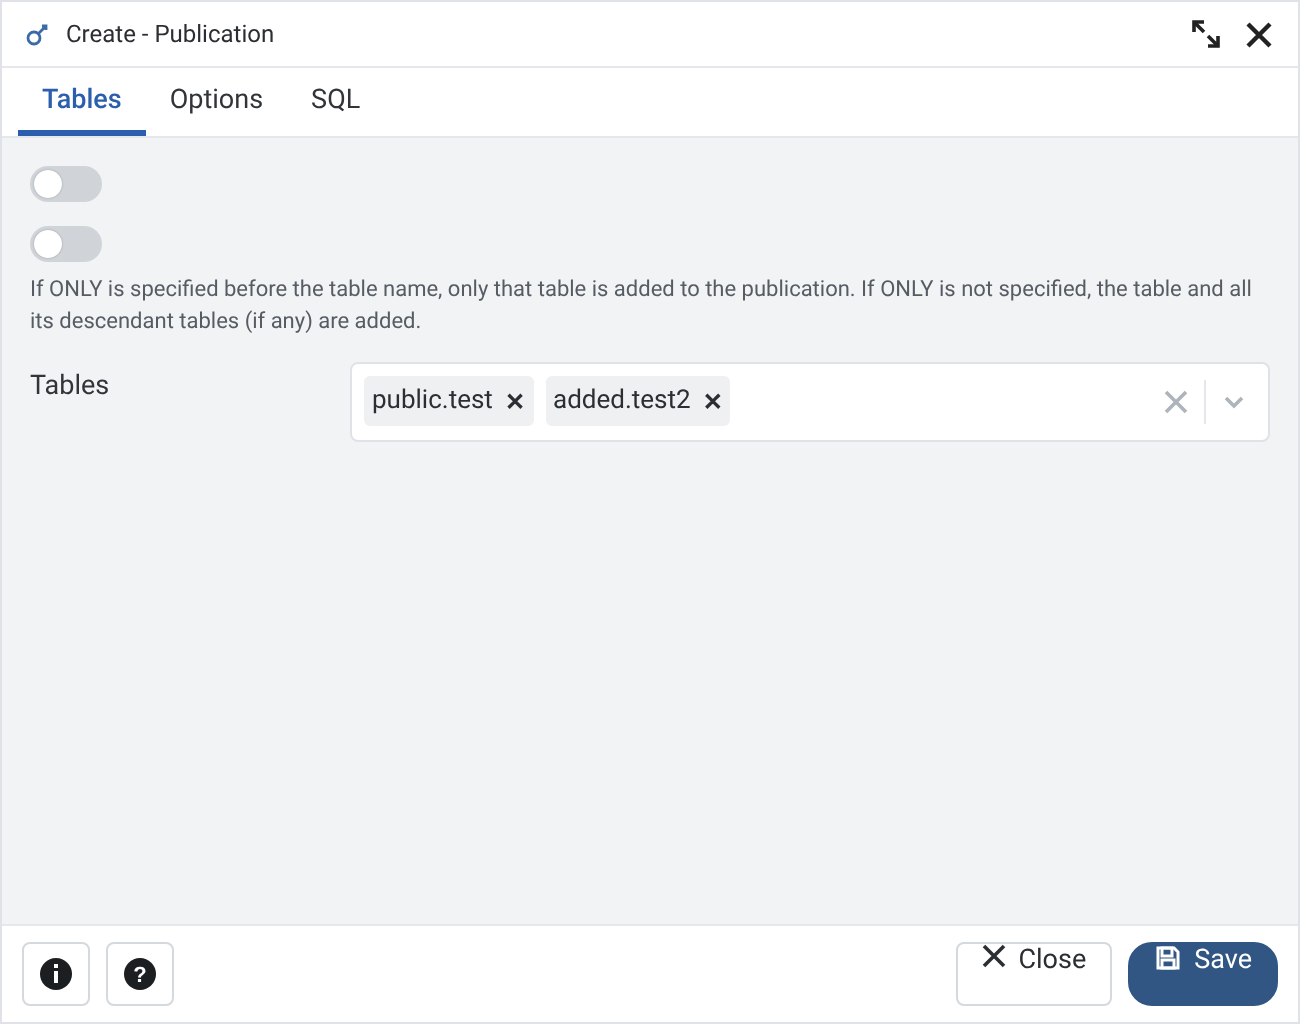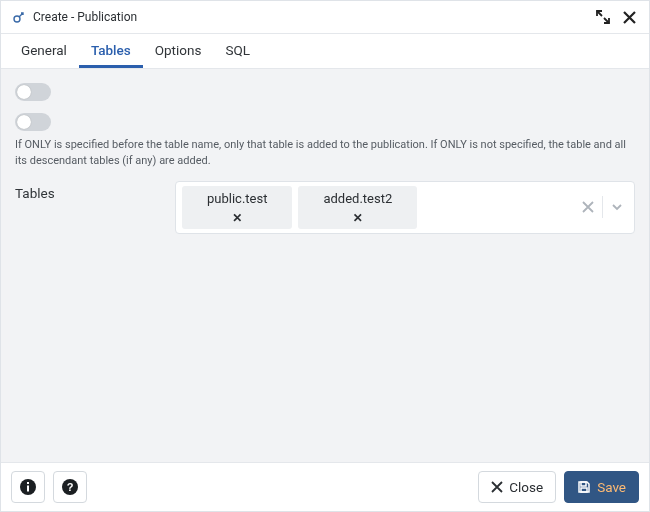--- a/index.html
+++ b/index.html
@@ -124,24 +124,23 @@
     gap:6px;
     flex-wrap:wrap;
     flex:1;
   }
   .chip {
     background:#eef0f2;
     border-radius:3px;
     display:flex;
     align-items:center;
     gap:6px;
-    padding:5px 25px;
+    padding:5px 4px;
     font-size:13px;
     color:#2b2f33;
-    flex-direction:column;
   }
   .chip .x {
     cursor:pointer;
     color:#2b2f33;
     font-weight:700;
     line-height:1;
     font-size:12px;
   }
   .ms-actions {
     display:flex;
@@ -177,30 +176,31 @@
     display:flex;align-items:center;justify-content:center;
     cursor:pointer;
     color:#2b2f33;
   }
   .btn {
     height:32px;
     padding:0 12px;
     border:1px solid #d4d9de;
     border-radius:4px;
     background:#fff;
-    display:flex;align-items:center;justify-content:center;
+    display:flex;align-items:flex-start;justify-content:center;
     gap:6px;
     cursor:pointer;
     font-size:13.5px;
     color:#2b2f33;
   }
   .btn.primary{
     background:#315684;
     border-color:#315684;
-    color:#fdba74;
+    color:#ffffff;
+    border-radius:12px;
   }
   .btn .i { display:flex; }
 </style>
 </head>
 <body>
 
 <div class="dialog">
 
   <div class="titlebar">
     <span class="pub-icon">
@@ -219,21 +219,20 @@
         </svg>
     </span>
     <span class="hdr-btn">
       <svg width="13" height="13" viewBox="0 0 13 13">
           <path d="M1 1 L12 12 M12 1 L1 12" stroke="#222" stroke-width="2.2"></path>
         </svg>
     </span>
   </div>
 
   <div class="tabs">
-    <div class="tab">General</div>
     <div class="tab active">Tables</div>
     <div class="tab">Options</div>
     <div class="tab">SQL</div>
   </div>
 
   <div class="body">
 
     <div class="form-row">
       <div class="form-ctrl">
         <div class="toggle"></div>

